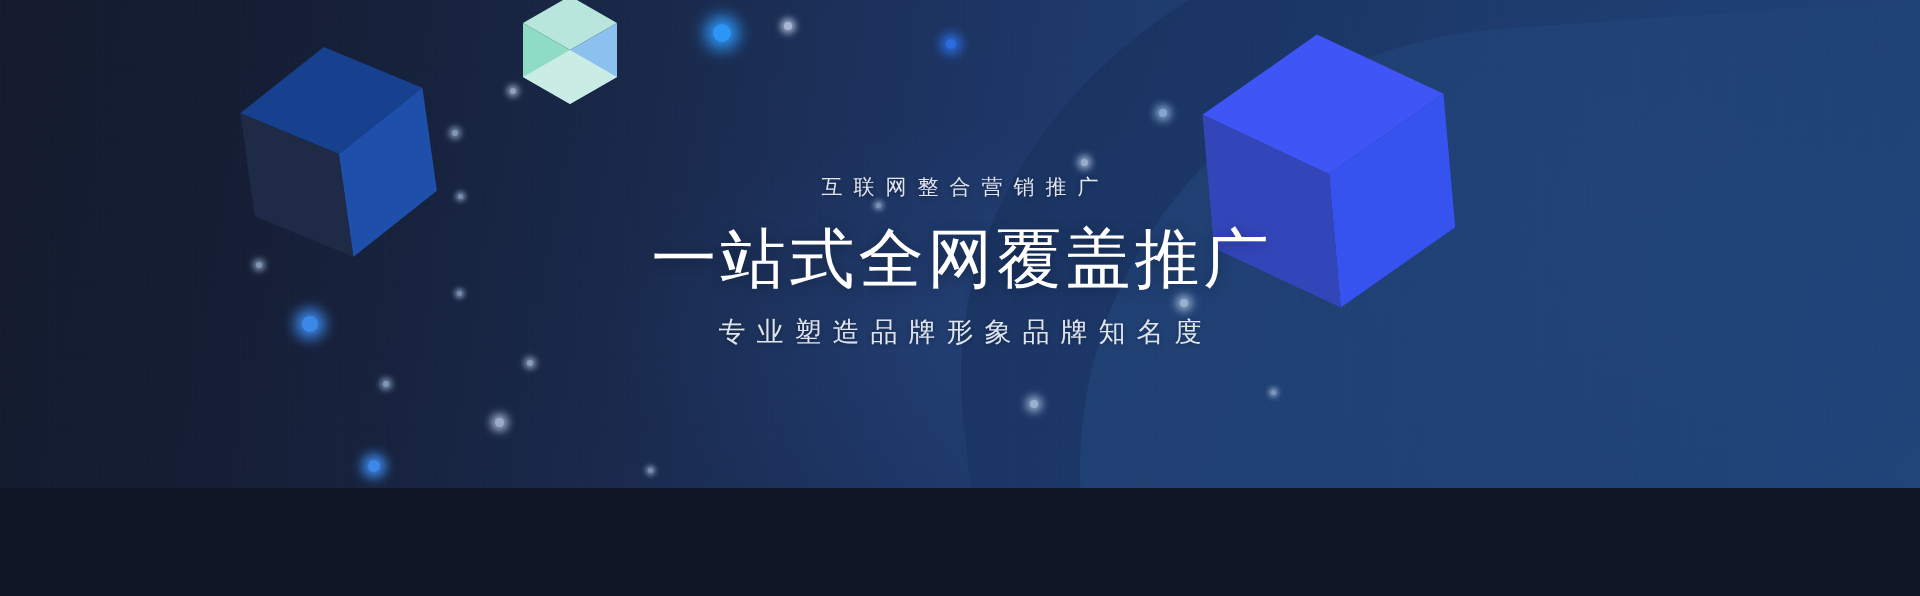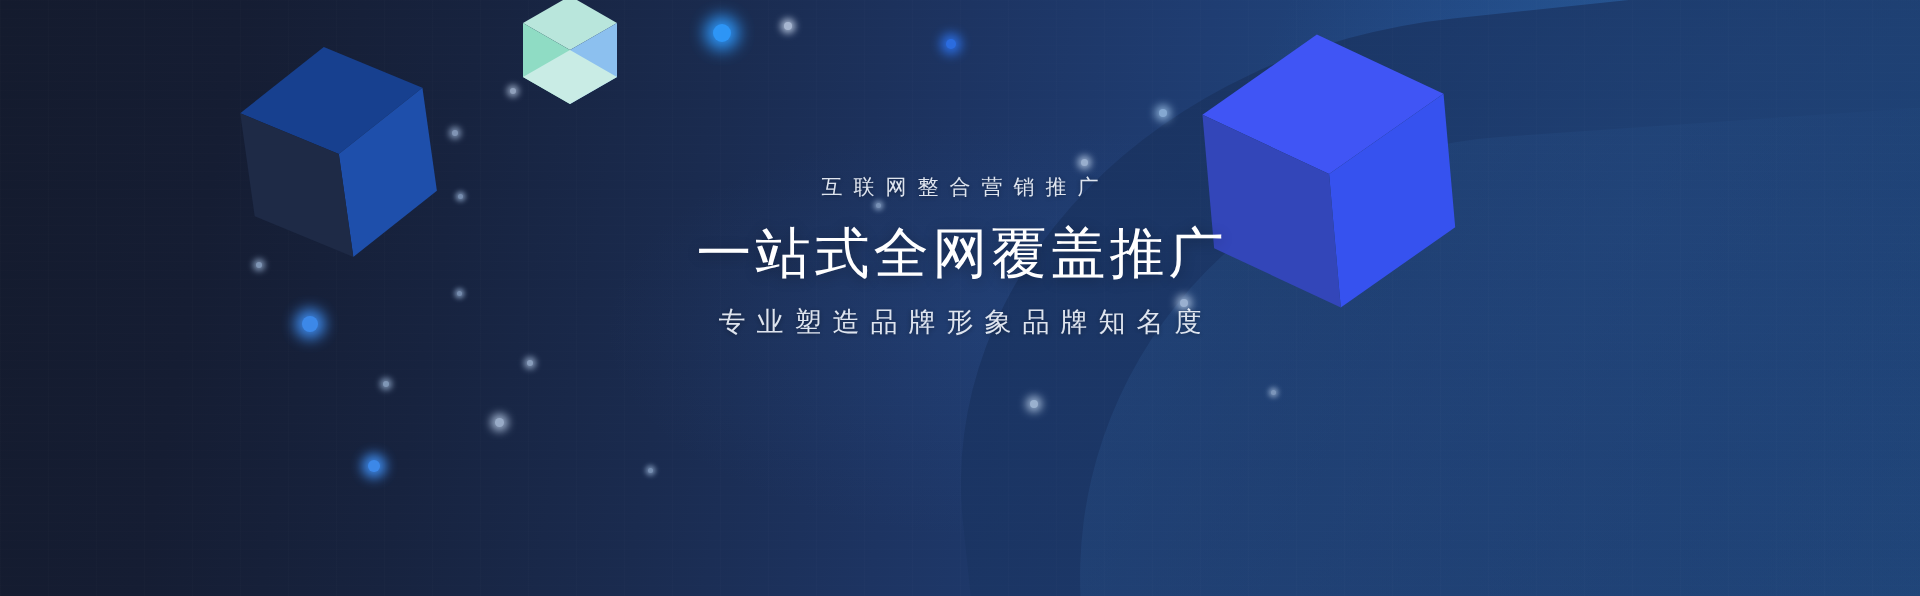--- a/index.html
+++ b/index.html
@@ -5,21 +5,21 @@
   html, body {
     margin: 0;
     padding: 0;
     background: #0f1626;
   }
   * { box-sizing: border-box; }
 
   .banner {
     position: relative;
     width: 1920px;
-    height: 596px;
+    height: 488px;
     overflow: hidden;
     font-family: "Liberation Sans", "DejaVu Sans", sans-serif;
     background: linear-gradient(100deg,
         #141b2e 0%,
         #151d33 12%,
         #17233f 24%,
         #1a2b4f 36%,
         #1d3462 48%,
         #1f3d72 60%,
         #21477f 72%,
@@ -137,21 +137,21 @@
     letter-spacing: 11px;
     color: #e9eef6;
     font-weight: 400;
     text-indent: 11px;
     opacity: .95;
     line-height: 1;
     text-shadow: 0 1px 5px rgba(0,0,0,.35);
   }
   .headline {
     margin-top: 28px;
-    font-size: 55px;
+    font-size: 65px;
     letter-spacing: 4px;
     color: #ffffff;
     font-weight: 400;
     text-indent: 4px;
     line-height: 1.05;
     text-shadow: 0 2px 14px rgba(0,0,0,.32);
   }
   .subtitle {
     margin-top: 26px;
     font-size: 27px;

